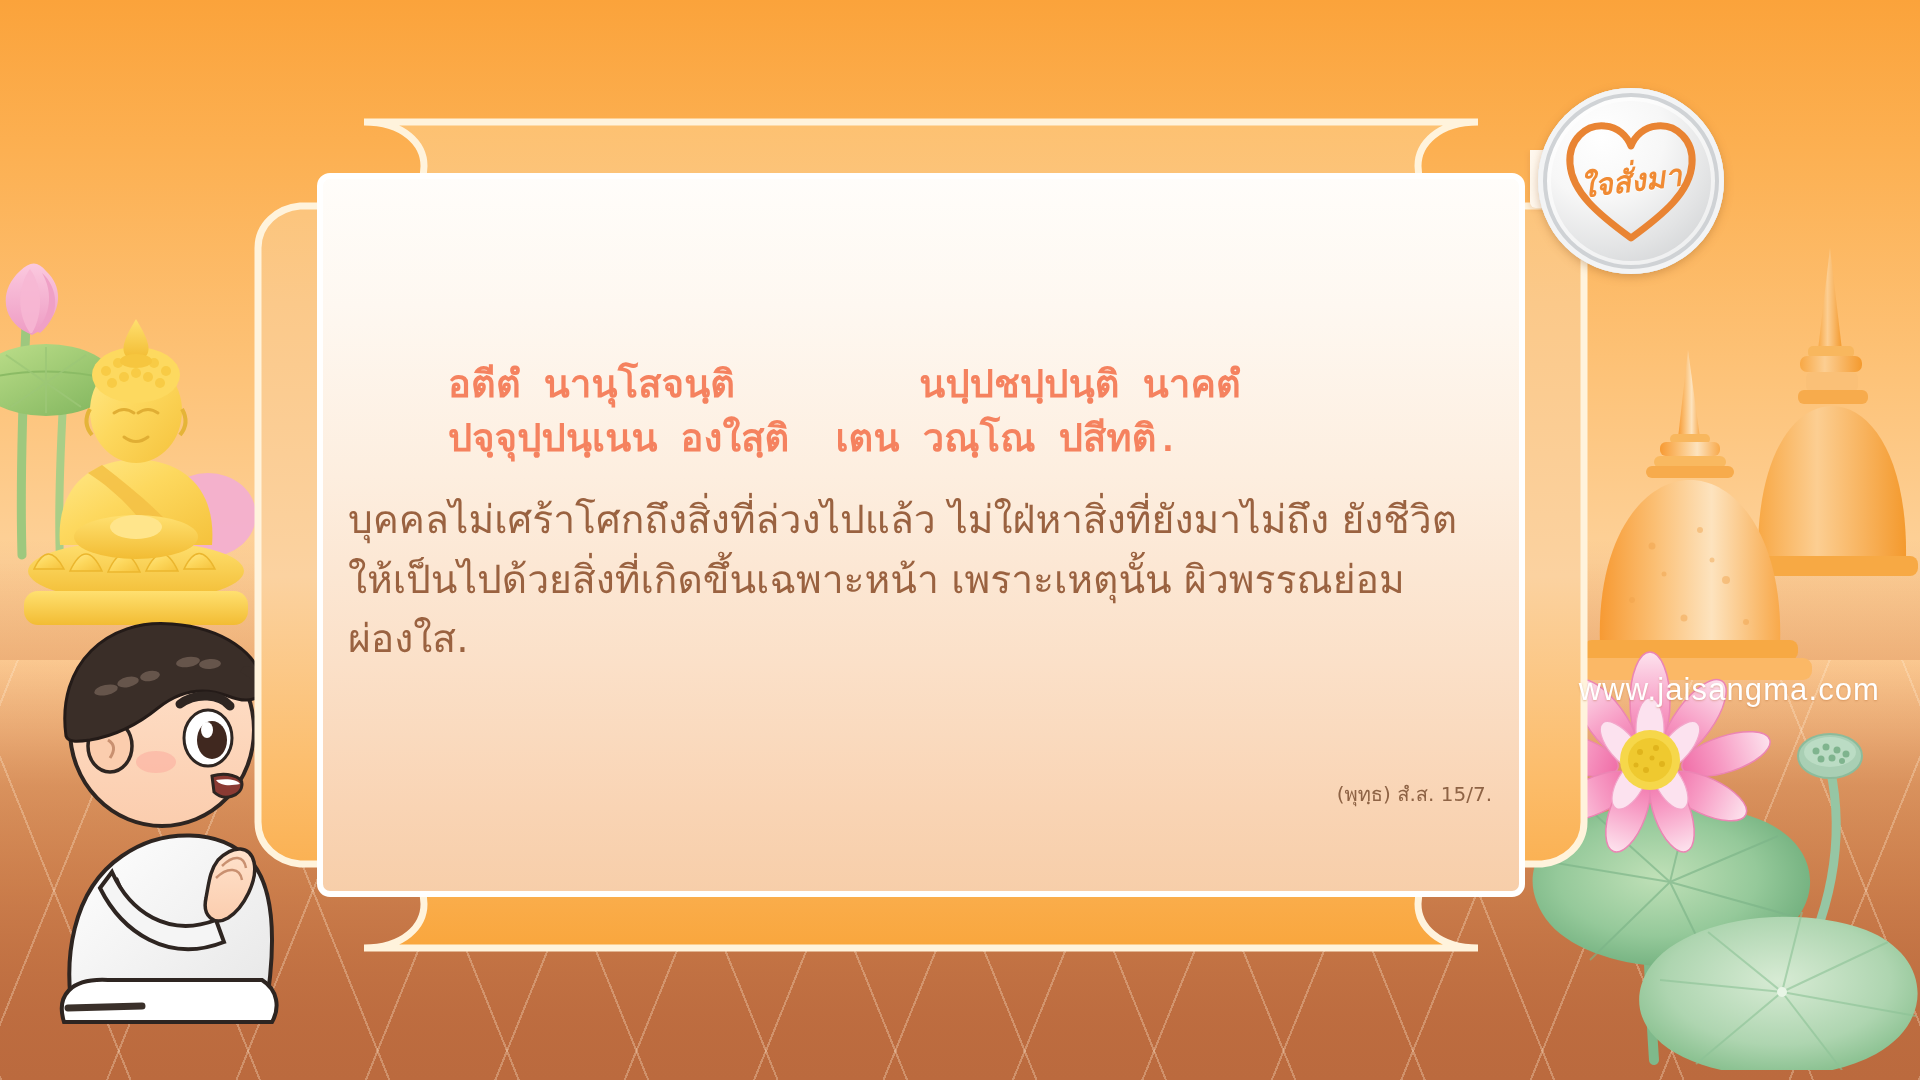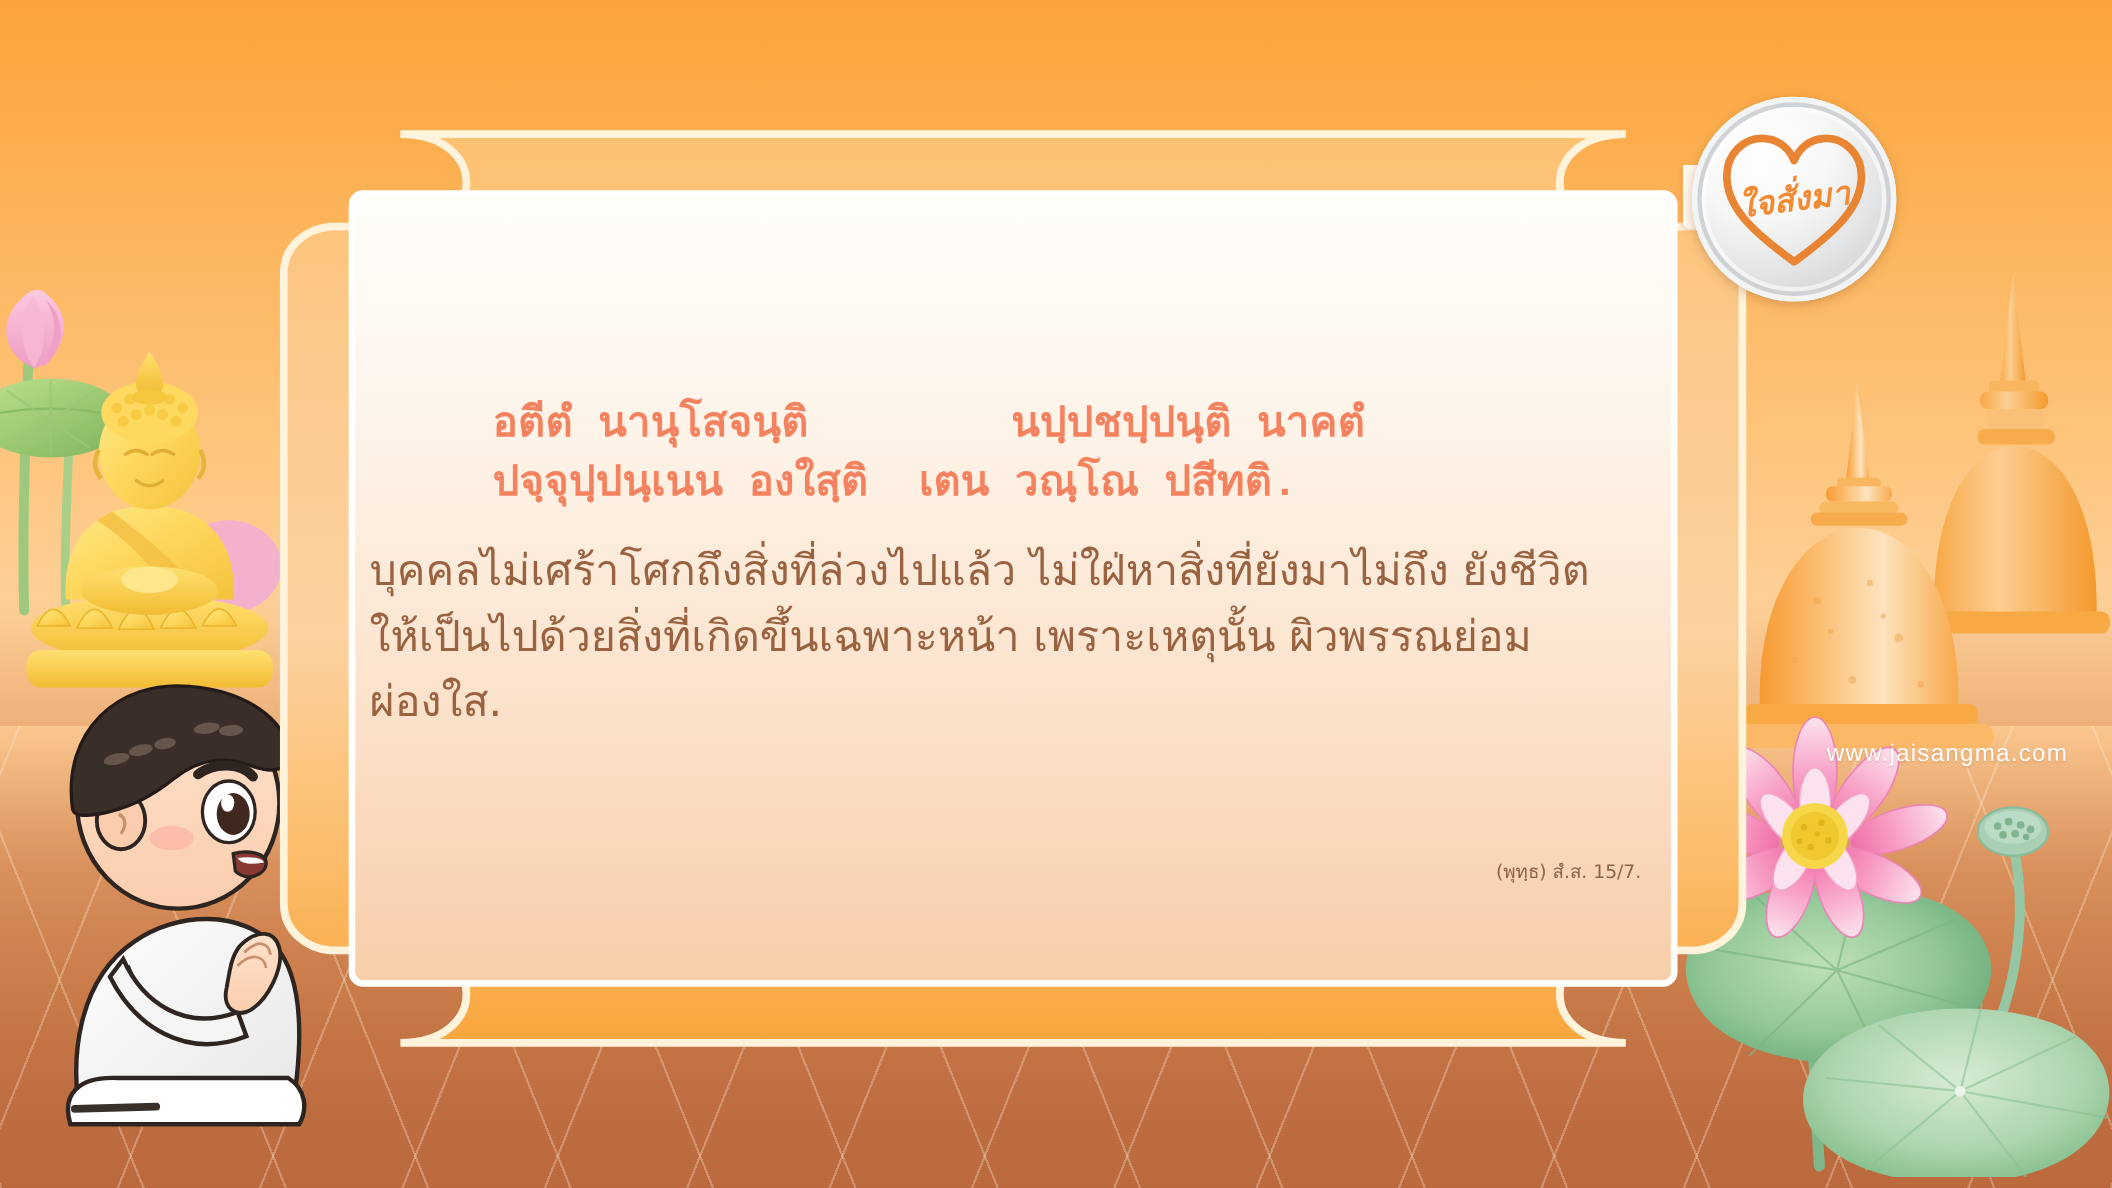--- a/index.html
+++ b/index.html
@@ -74,45 +74,45 @@
     font-weight: 700;
     line-height: 1.42;
     letter-spacing: 0.2px;
   }
   #pali-block .pali-line { white-space: pre; }
   #pali-line-1 { padding-left: 88px; }
   #pali-line-2 { padding-left: 88px; }
 
   #thai-block {
     position: absolute;
-    left: 36px; top: 330px;
+    left: 48px; top: 330px;
     width: 1130px;
     color: #9A6240;
     font-family: "DejaVu Sans", "Liberation Sans", sans-serif;
     font-size: 39px;
     font-weight: 400;
     line-height: 1.53;
     letter-spacing: 0px;
   }
 
   #attribution {
     position: absolute;
     right: 48px; top: 618px;
     color: #8E6345;
     font-family: "DejaVu Sans", "Liberation Sans", sans-serif;
-    font-size: 17px;
+    font-size: 20px;
     font-weight: 400;
   }
 
   #site-url {
     position: absolute;
     right: 40px; top: 672px;
     color: #FFFFFF;
     font-family: "Liberation Sans", sans-serif;
-    font-size: 22px;
+    font-size: 31px;
     letter-spacing: 1.1px;
     text-shadow: 0 1px 2px rgba(170,90,30,0.35);
   }
 
   
   #logo-badge {
     position: absolute;
     right: 196px; top: 88px;
     width: 186px; height: 186px;
     border-radius: 50%;

